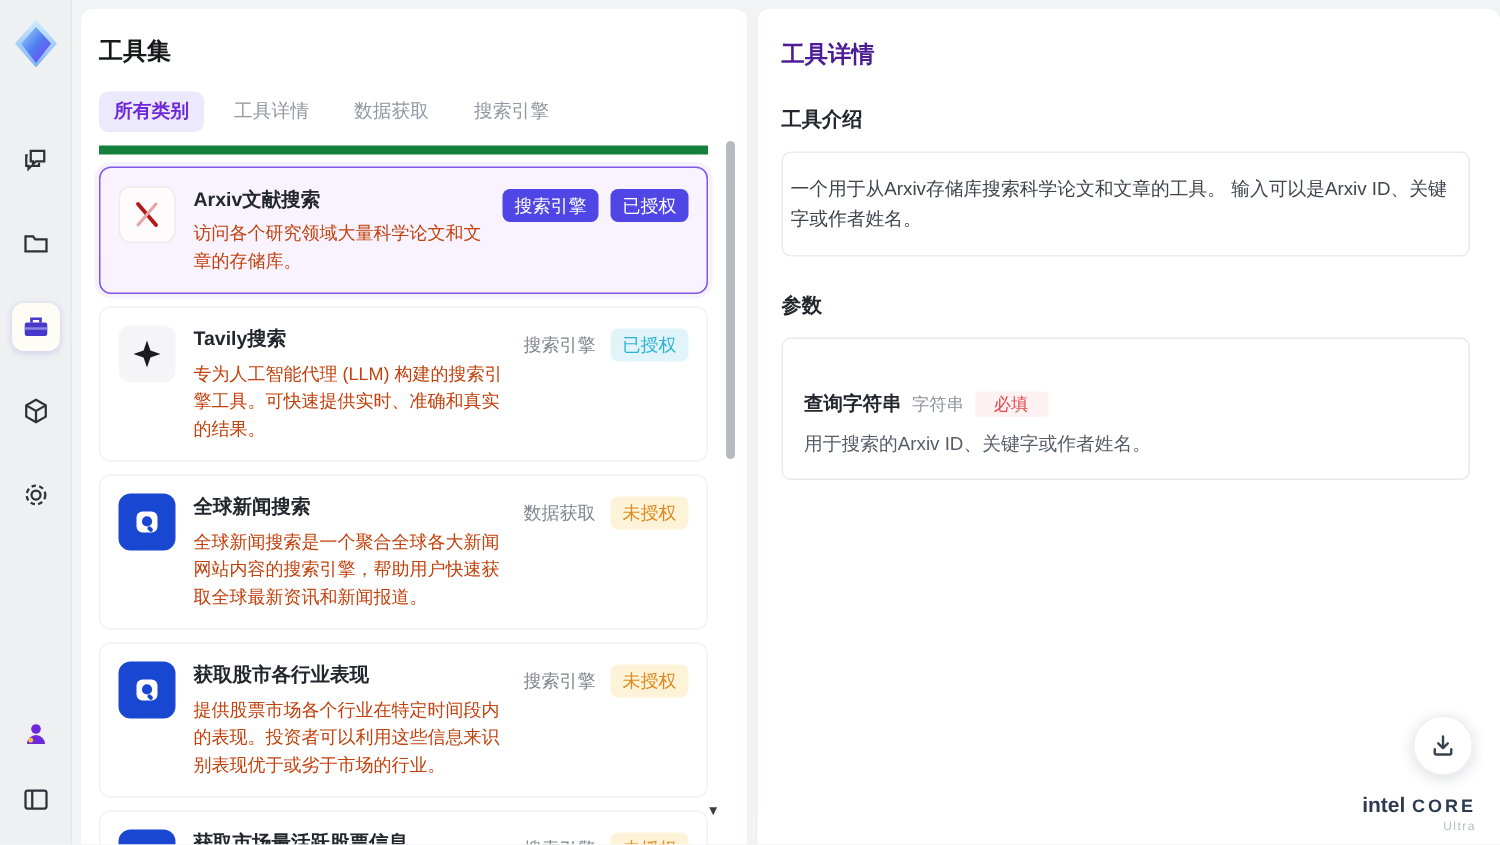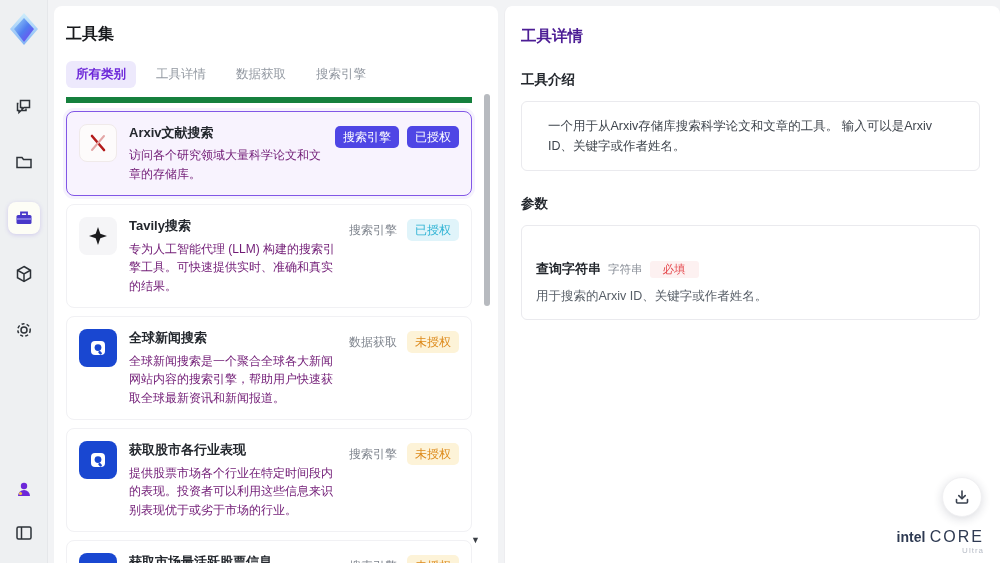--- a/index.html
+++ b/index.html
@@ -39,21 +39,21 @@
     display:flex; gap:12px; padding:12px 12px; background:#fff;
     border:1px solid #f1f1f4; border-radius:8px; cursor:pointer; align-items:flex-start;
   }
   .card.selected { background:#f8f3fe; border:1.5px solid #8257e6; box-shadow:0 0 0 3px rgba(130,87,230,.08); }
   .tool-icon { width:38px; height:38px; border-radius:8px; flex:0 0 38px; display:flex; align-items:center; justify-content:center; }
   .tool-icon.bg-white  { background:#fdfbfb; border:1px solid #f0eaea; }
   .tool-icon.bg-light  { background:#f5f5f7; }
   .tool-icon.bg-blue   { background:#1947d1; }
   .card-text { flex:1 1 auto; min-width:0; }
   .tool-name { font-size:13px; font-weight:bold; color:#23272d; line-height:1.4; }
-  .tool-desc { font-size:12px; color:#701a75; line-height:1.55; margin-top:4px; max-width:232px; }
+  .tool-desc { font-size:12px; color:#c2410c; line-height:1.55; margin-top:4px; max-width:232px; }
   .badges { display:flex; gap:8px; align-items:center; flex:0 0 auto; padding-top:2px; }
   .badge { font-size:12px; line-height:1; padding:5px 8px; border-radius:5px; white-space:nowrap; }
   .badge.cat-solid  { background:#4f46e5; color:#ffffff; }
   .badge.auth-solid { background:#4f46e5; color:#ffffff; }
   .badge.cat-plain  { background:transparent; color:#80868f; padding:5px 2px; }
   .badge.auth-ok    { background:#e0f4fa; color:#2fb3d4; }
   .badge.auth-no    { background:#fdf3d8; color:#dd8a1c; }
 
   
   .scrollbar-track { position:absolute; right:8px; top:84px; width:6px; height:460px; }
@@ -63,38 +63,38 @@
   
   .detail-panel {
     position:absolute; left:504px; top:6px; width:496px; height:557px;
     background:#ffffff; border-radius:8px 8px 0 0; border-left:1px solid #ededf0;
     padding:20px 20px 0 16px;
   }
   .detail-title { font-size:15.5px; font-weight:bold; color:#4c1d95; }
   .section-head { font-size:13.5px; font-weight:bold; color:#23272d; margin-top:24px; margin-bottom:12px; }
   .info-box {
     border:1px solid #eaeaee; border-radius:6px; background:#fff;
-    padding:14px 26px; font-size:12.5px; color:#3f454d; line-height:1.6;
+    padding:14px 5px; font-size:12.5px; color:#3f454d; line-height:1.6;
   }
   .param-box { border:1px solid #eaeaee; border-radius:6px; background:#fff; padding:13px 14px; }
   .param-head { display:flex; align-items:baseline; gap:7px;margin-top:21px; }
   .param-name { font-size:13px; font-weight:bold; color:#23272d; }
   .param-type { font-size:11.5px; color:#8a8f98; }
   .param-required { font-size:11.5px; color:#e5484d; background:#fdf1f1; padding:1px 13px; border-radius:3px; }
   .param-desc { font-size:12.5px; color:#565d66; margin-top:9px; line-height:1.5; }
 
   
   .download-fab {
     position:absolute; right:18px; bottom:46px; width:40px; height:40px; border-radius:50%;
     background:#fff; box-shadow:0 2px 10px rgba(30,40,60,.16); border:1px solid #f0f0f2;
     display:flex; align-items:center; justify-content:center; cursor:pointer;
   }
   .intel-logo { position:absolute; right:16px; bottom:8px; text-align:right; color:#2e3a52; line-height:1; }
   .intel-word { font-size:14px; font-weight:bold; letter-spacing:0;padding-left:32px; }
-  .core-word  { font-size:16px; letter-spacing:2px; font-weight:normal; }
+  .core-word  { font-size:12px; letter-spacing:2px; font-weight:bold; }
   .ultra-word { font-size:8px; color:#b7bcc6; margin-top:2px; letter-spacing:1px; }
 </style>
 </head>
 <body>
 
 <div class="rail">
   <svg class="logo" viewBox="0 0 32 34">
     <defs>
       <linearGradient id="lg1" x1="0" y1="0" x2="1" y2="1">
         <stop offset="0" stop-color="#9fd8f7"></stop>

